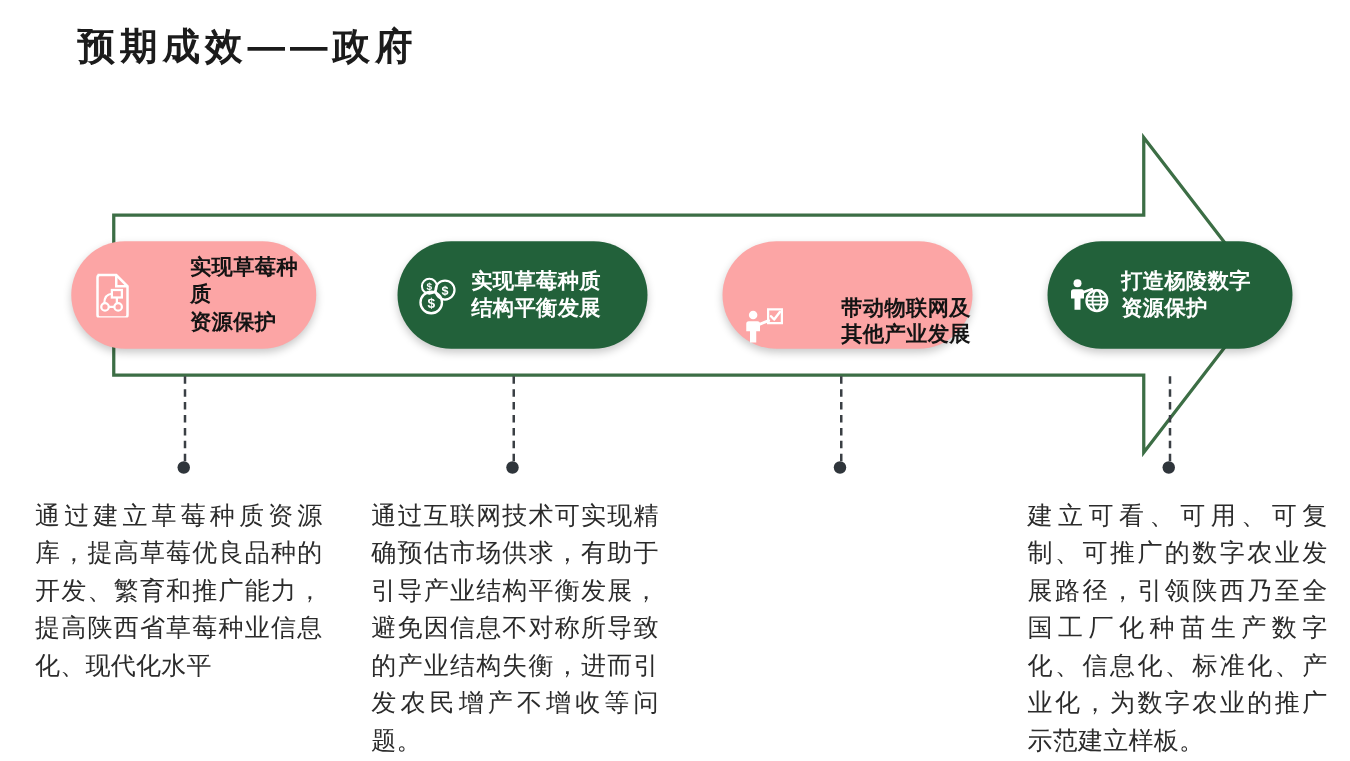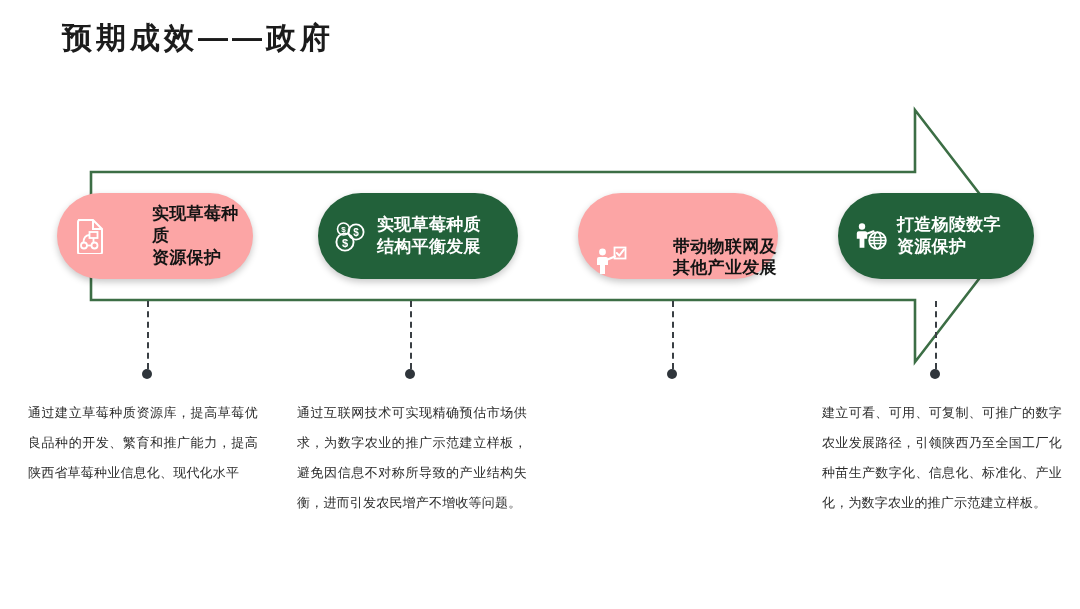--- a/index.html
+++ b/index.html
@@ -91,21 +91,21 @@
     position: absolute;
     width: 10px;
     height: 10px;
     border-radius: 50%;
     background: #2f353b;
   }
 
   
   .caption {
     position: absolute;
-    font-size: 13px;
+    font-size: 20px;
     line-height: 30px;
     color: #2b2b2b;
     letter-spacing: 0.2px;
     text-align: justify;
   }
 </style>
 </head>
 <body>
 
 <div id="stage">
@@ -149,21 +149,21 @@
         <text x="11" y="26.5" font-size="11" font-family="Liberation Sans, sans-serif" fill="#ffffff" text-anchor="middle" font-weight="bold">$</text>
       </svg>
     </span>
     <span class="pill-label">实现草莓种质
 结构平衡发展</span>
   </div>
 
   <div class="connector" style="left:410px; top:301px; height:68px;"></div>
   <div class="connector-dot" style="left:405px; top:369px;"></div>
 
-  <div class="caption" style="left:297px; top:398px; width:230px;">通过互联网技术可实现精确预估市场供求，为数字农业的推广示范建立样板，避免因信息不对称所导致的产业结构失衡，进而引发农民增产不增收等问题。</div>
+  <div class="caption" style="left:297px; top:398px; width:230px;">通过互联网技术可实现精确预估市场供求，有助于引导产业结构平衡发展，避免因信息不对称所导致的产业结构失衡，进而引发农民增产不增收等问题。</div>
 
   <div class="pill yellow" style="left:578px; top:193px; width:200px;align-items:flex-end;">
     <span class="pill-icon">
       <svg width="34" height="34" viewBox="0 0 34 34">
         <circle cx="8.5" cy="9" r="3.4" fill="#ffffff"></circle>
         <path d="M5 14 h7 a2 2 0 0 1 2 2 v6 h-3 v9 h-5 v-9 h-3 v-6 a2 2 0 0 1 2 -2 z" fill="#ffffff"></path>
         <path d="M13.5 16.5 L21 13.5" stroke="#ffffff" stroke-width="2.2" stroke-linecap="round"></path>
         <rect x="20.5" y="4.5" width="11" height="11" fill="none" stroke="#ffffff" stroke-width="1.8"></rect>
         <path d="M22.8 10 l2.5 2.6 l4.6 -6" fill="none" stroke="#ffffff" stroke-width="2" stroke-linecap="round" stroke-linejoin="round"></path>
       </svg>

